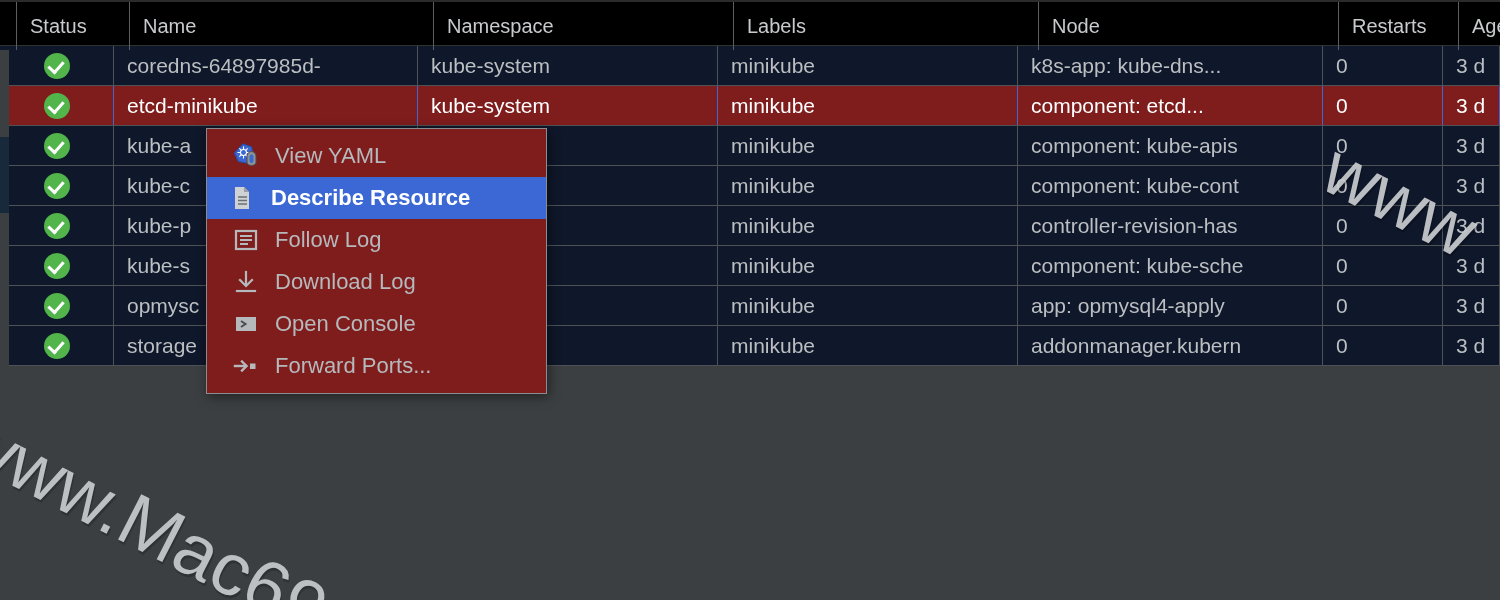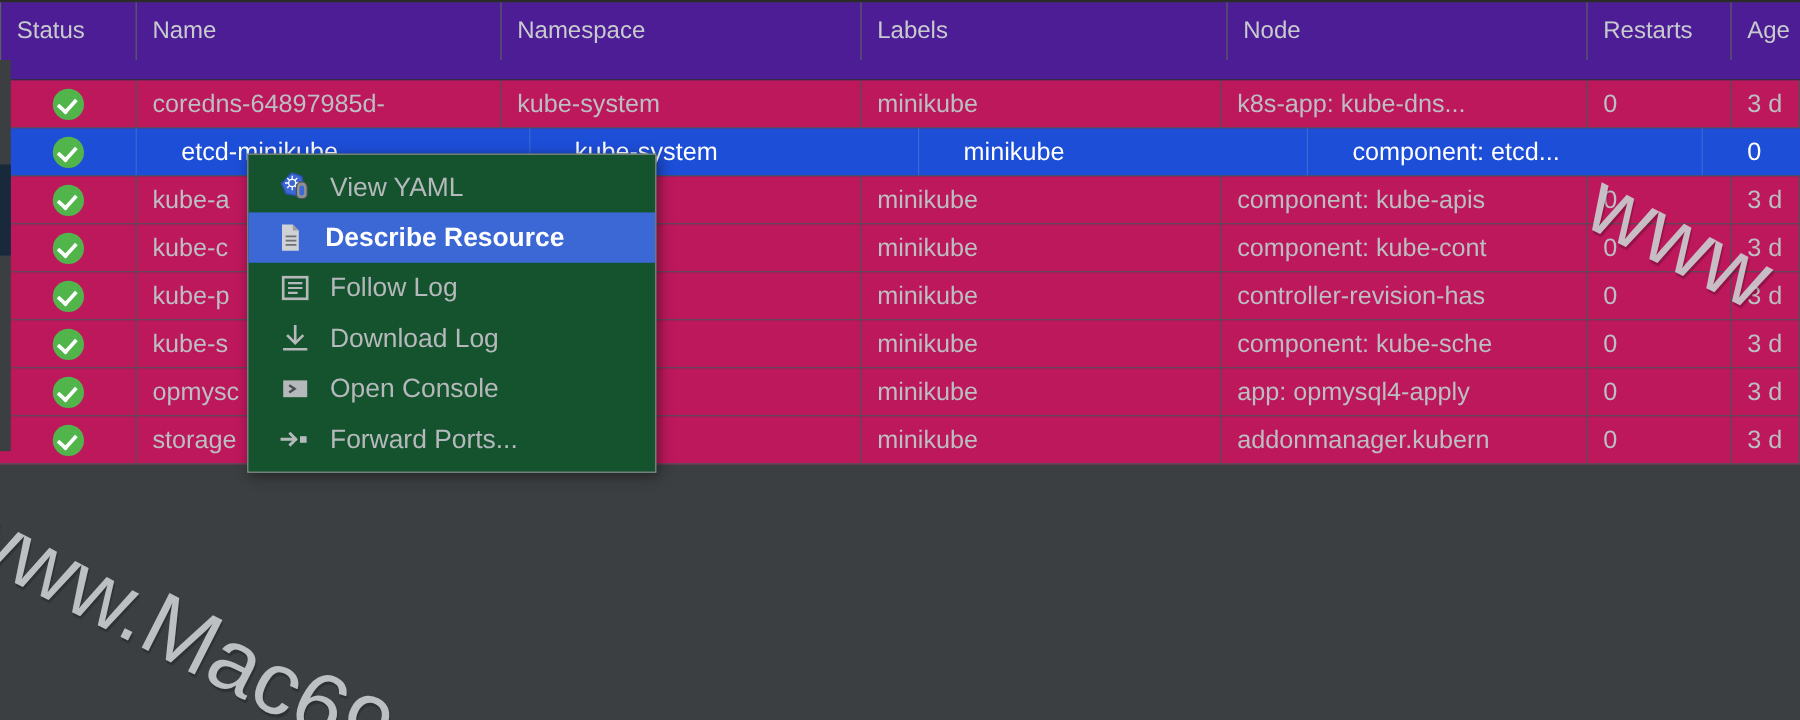--- a/index.html
+++ b/index.html
@@ -21,24 +21,25 @@
     position: absolute;
     left: 0; top: 0;
     width: 1500px;
     height: 376px;
     background: #3c3f41;
     border-top: 2px solid #2b2b2b;
     box-sizing: border-box;
   }
   .thead {
     display: flex;
-    height: 65px;
-    background: #4c1d95;
+    height: 44px;
+    background: #000000;
     border-bottom: 1px solid #2f3133;
     box-sizing: border-box;
+    padding-left: 16px;
   }
   .th {
     display: flex;
     align-items: center;
     color: #c8cbce;
     font-size: 20px;
     padding-left: 13px;
     box-sizing: border-box;
     border-right: 1px solid #5b5f62;
     height: 48px;
@@ -46,23 +47,23 @@
     overflow: hidden;
   }
   .th.first { border-left: 1px solid #5b5f62; }
   .th.nosep { border-right: none; }
 
   .row {
     display: flex;
     height: 40px;
     box-sizing: border-box;
     border-bottom: 1px solid #4e5254;
-    background: #be185d;
-  }
-  .row.sel { background: #1d4ed8; gap: 24px; }
+    background: #0f172a;
+  }
+  .row.sel { background: #7f1d1d; }
   .cell {
     display: flex;
     align-items: center;
     color: #bcbfc2;
     font-size: 21px;
     padding-left: 13px;
     box-sizing: border-box;
     border-right: 1px solid #4e5254;
     white-space: nowrap;
     overflow: hidden;
@@ -112,21 +113,21 @@
     width: 9px; height: 326px;
     background: #3c3f41;
     z-index: 5;
   }
 
   
   .ctx-menu {
     position: absolute;
     left: 206px; top: 128px;
     width: 341px;
-    background: #14532d;
+    background: #7f1d1d;
     border: 1px solid #8a8d8f;
     box-shadow: 2px 3px 11px rgba(0,0,0,0.45);
     padding: 6px 0 6px 0;
     box-sizing: border-box;
     z-index: 20;
   }
   .mi {
     display: flex;
     align-items: center;
     height: 42px;

